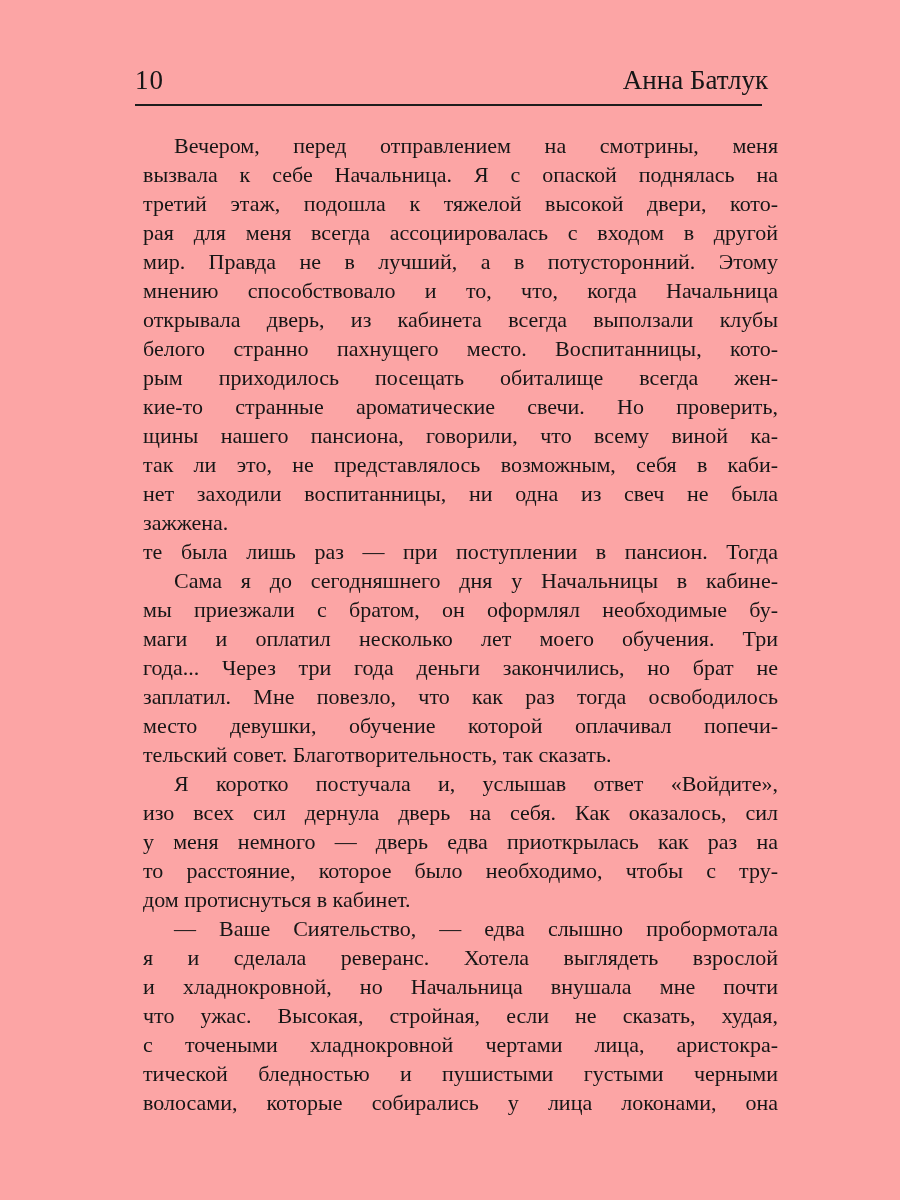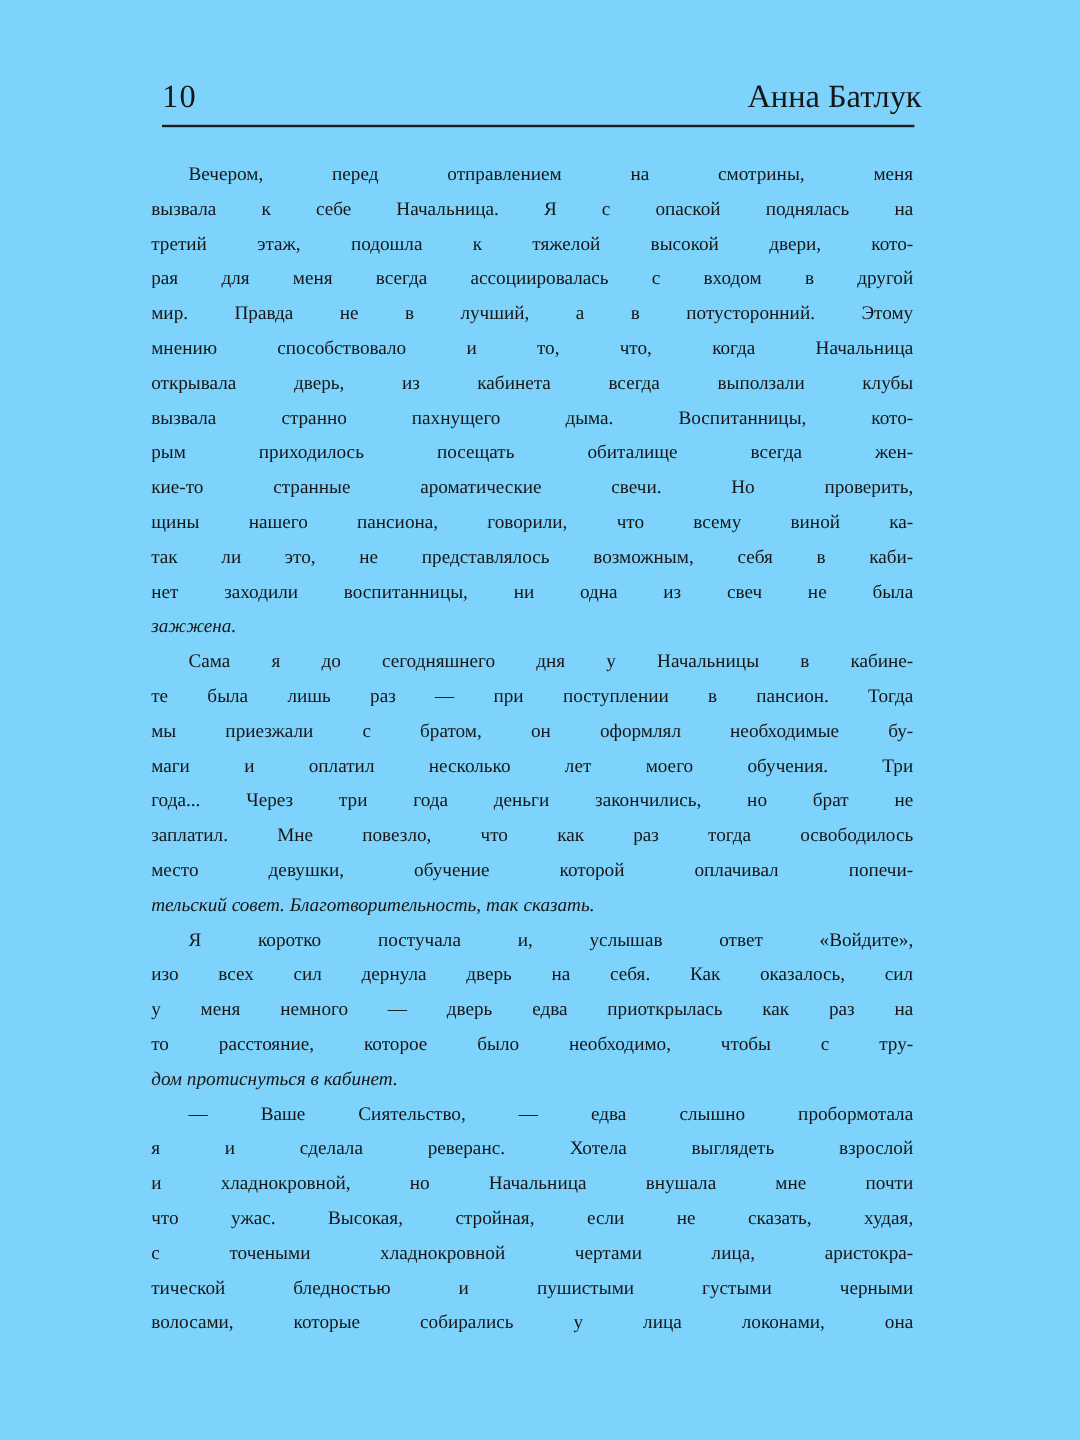--- a/index.html
+++ b/index.html
@@ -4,21 +4,21 @@
 <style>
   html, body {
     margin: 0;
     padding: 0;
     background: #ffffff;
   }
   .page {
     position: relative;
     width: 900px;
     height: 1200px;
-    background: #7dd3fc;
+    background: #fca5a5;
     color: #161616;
     font-family: "Liberation Serif", "DejaVu Serif", serif;
     overflow: hidden;
   }
   .header {
     position: absolute;
     left: 135px;
     right: 132px;
     top: 64px;
     display: flex;
@@ -33,36 +33,35 @@
   .rule {
     position: absolute;
     left: 135px;
     right: 138px;
     top: 104px;
     height: 2px;
     background: #1d1d1d;
   }
   .text-block {
     position: absolute;
-    left: 126px;
+    left: 143px;
     width: 635px;
     top: 131px;
-    font-size: 16px;
+    font-size: 22px;
     line-height: 29px;
   }
   .para {
     margin: 0;
   }
   .line {
     text-align: justify;
     text-align-last: justify;
   }
   .line.last {
     text-align-last: left;
-    font-style: italic;
   }
   .line.indent {
     text-indent: 31px;
   }
 </style>
 </head>
 <body>
 
 <div class="page">
   <div class="header">
@@ -72,31 +71,31 @@
   <div class="rule"></div>
   <main class="text-block">
       <div class="para">
         <div class="line indent">Вечером, перед отправлением на смотрины, меня</div>
         <div class="line">вызвала к себе Начальница. Я с опаской поднялась на</div>
         <div class="line">третий этаж, подошла к тяжелой высокой двери, кото-</div>
         <div class="line">рая для меня всегда ассоциировалась с входом в другой</div>
         <div class="line">мир. Правда не в лучший, а в потусторонний. Этому</div>
         <div class="line">мнению способствовало и то, что, когда Начальница</div>
         <div class="line">открывала дверь, из кабинета всегда выползали клубы</div>
-        <div class="line">вызвала странно пахнущего дыма. Воспитанницы, кото-</div>
+        <div class="line">белого странно пахнущего место. Воспитанницы, кото-</div>
         <div class="line">рым приходилось посещать обиталище всегда жен-</div>
         <div class="line">кие-то странные ароматические свечи. Но проверить,</div>
         <div class="line">щины нашего пансиона, говорили, что всему виной ка-</div>
         <div class="line">так ли это, не представлялось возможным, себя в каби-</div>
         <div class="line">нет заходили воспитанницы, ни одна из свеч не была</div>
         <div class="line last">зажжена.</div>
       </div>
       <div class="para">
+        <div class="line">те была лишь раз — при поступлении в пансион. Тогда</div>
         <div class="line indent">Сама я до сегодняшнего дня у Начальницы в кабине-</div>
-        <div class="line">те была лишь раз — при поступлении в пансион. Тогда</div>
         <div class="line">мы приезжали с братом, он оформлял необходимые бу-</div>
         <div class="line">маги и оплатил несколько лет моего обучения. Три</div>
         <div class="line">года... Через три года деньги закончились, но брат не</div>
         <div class="line">заплатил. Мне повезло, что как раз тогда освободилось</div>
         <div class="line">место девушки, обучение которой оплачивал попечи-</div>
         <div class="line last">тельский совет. Благотворительность, так сказать.</div>
       </div>
       <div class="para">
         <div class="line indent">Я коротко постучала и, услышав ответ «Войдите»,</div>
         <div class="line">изо всех сил дернула дверь на себя. Как оказалось, сил</div>

